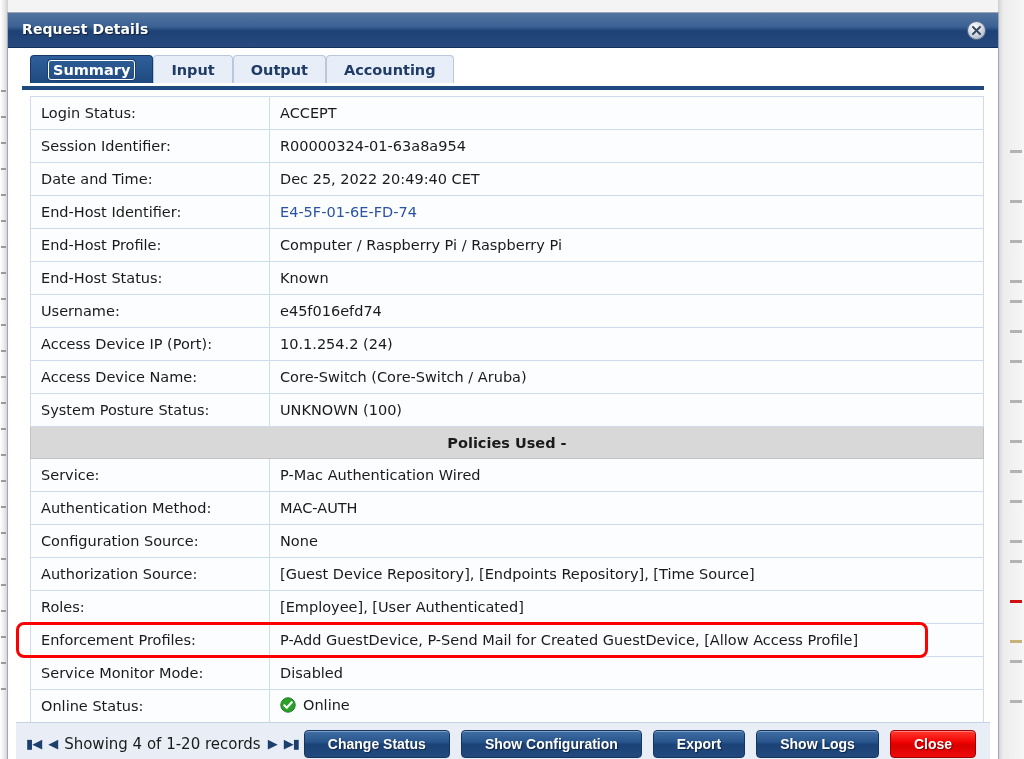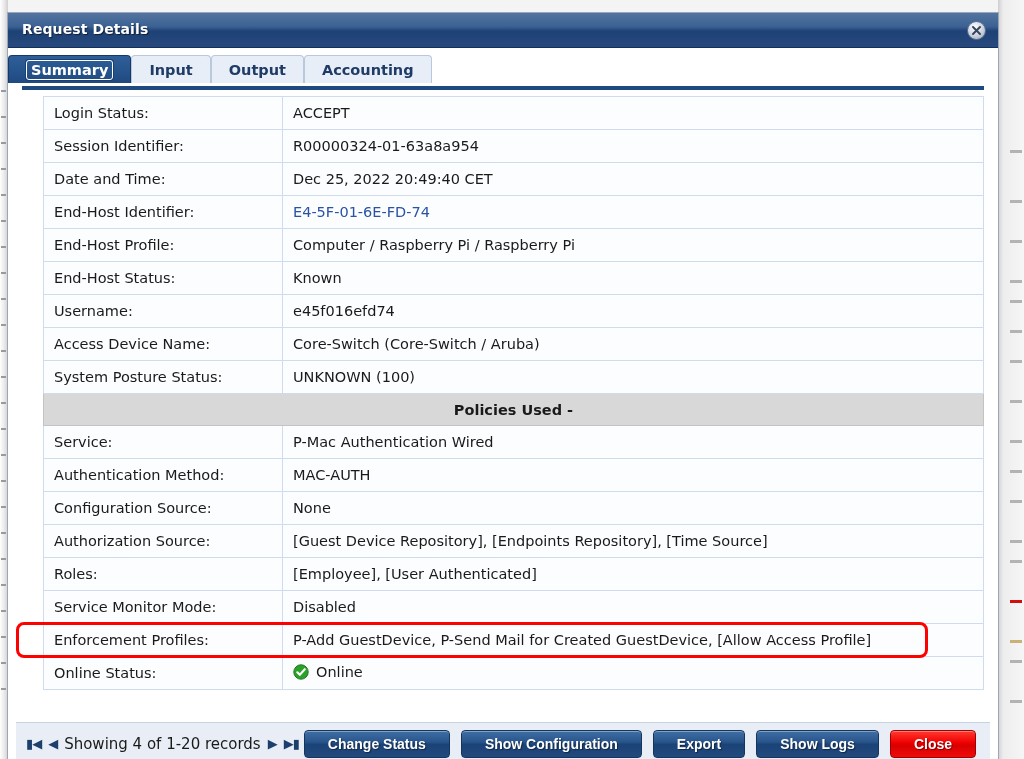--- a/index.html
+++ b/index.html
@@ -86,20 +86,21 @@
     border: 1px solid #5e7492;
     cursor: pointer;
   }
   .titlebar .close-circle svg { display:block; margin: 3px 0 0 3px; }
 
   
   .tabstrip {
     position: relative;
     height: 38px;
     background: #ffffff;
+    padding-left: 22px;
   }
   .tab {
     display: inline-block;
     height: 28px;
     line-height: 28px;
     margin-top: 7px;
     padding: 0 17px;
     font-size: 14.5px;
     font-weight: bold;
     color: #1f3c66;
@@ -128,21 +129,20 @@
   }
   .tabunderline {
     height: 4px;
     background: #1f4a80;
     margin: 0 14px 0 14px;
   }
 
   
   .table-wrap {
     padding: 6px 14px 0 22px;
-    margin-left: 13px;
   }
   table.details {
     width: 100%;
     border-collapse: collapse;
     table-layout: fixed;
   }
   table.details td {
     height: 32px;
     font-size: 14.5px;
     color: #1a1a1a;
@@ -330,20 +330,24 @@
           </tr>
           <tr>
             <td class="k">End-Host Status:</td>
             <td>Known</td>
           </tr>
           <tr>
             <td class="k">Username:</td>
             <td>e45f016efd74</td>
           </tr>
           <tr>
+            <td class="k">Access Device IP (Port):</td>
+            <td>10.1.254.2 (24)</td>
+          </tr>
+          <tr>
             <td class="k">Access Device Name:</td>
             <td>Core-Switch (Core-Switch / Aruba)</td>
           </tr>
           <tr>
             <td class="k">System Posture Status:</td>
             <td>UNKNOWN (100)</td>
           </tr>
           <tr class="section">
             <td colspan="2">Policies Used -</td>
           </tr>
@@ -361,26 +365,26 @@
           </tr>
           <tr>
             <td class="k">Authorization Source:</td>
             <td>[Guest Device Repository], [Endpoints Repository], [Time Source]</td>
           </tr>
           <tr>
             <td class="k">Roles:</td>
             <td>[Employee], [User Authenticated]</td>
           </tr>
           <tr>
+            <td class="k">Enforcement Profiles:</td>
+            <td>P-Add GuestDevice, P-Send Mail for Created GuestDevice, [Allow Access Profile]</td>
+          </tr>
+          <tr>
             <td class="k">Service Monitor Mode:</td>
             <td>Disabled</td>
-          </tr>
-          <tr>
-            <td class="k">Enforcement Profiles:</td>
-            <td>P-Add GuestDevice, P-Send Mail for Created GuestDevice, [Allow Access Profile]</td>
           </tr>
           <tr>
             <td class="k">Online Status:</td>
             <td><span class="online">
                 <svg width="16" height="16" viewBox="0 0 16 16">
                   <circle cx="8" cy="8" r="7.2" fill="#2aa12a" stroke="#1d7a1d" stroke-width="1"></circle>
                   <path d="M4.3 8.3 L6.8 10.8 L11.8 5.2" stroke="#ffffff" stroke-width="2.1" fill="none" stroke-linecap="round" stroke-linejoin="round"></path>
                 </svg>
                 <span>Online</span>
               </span></td>

